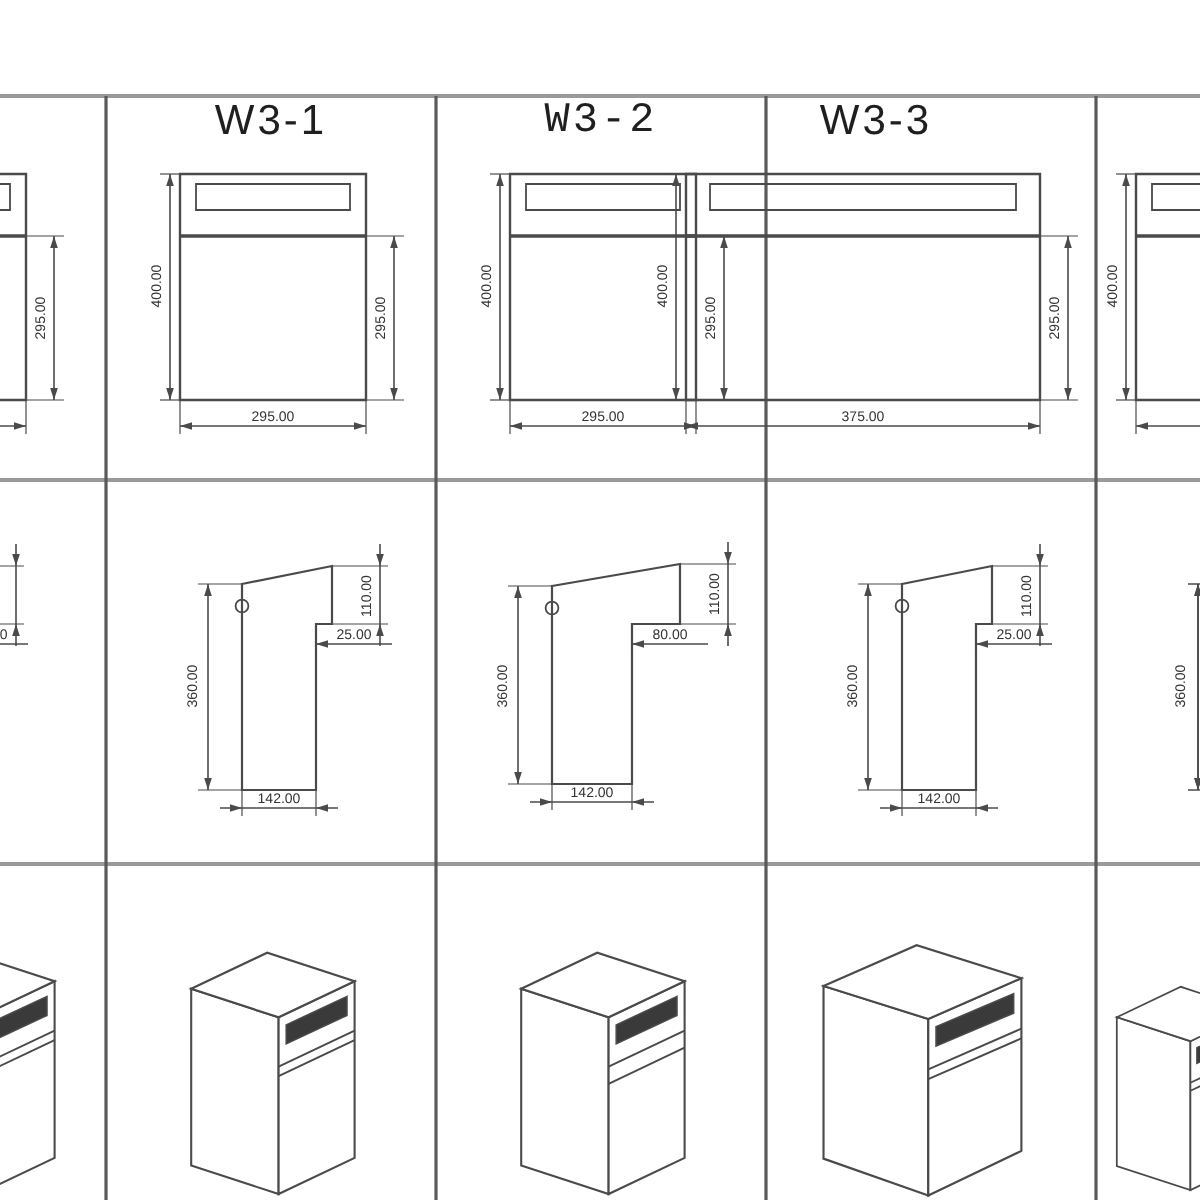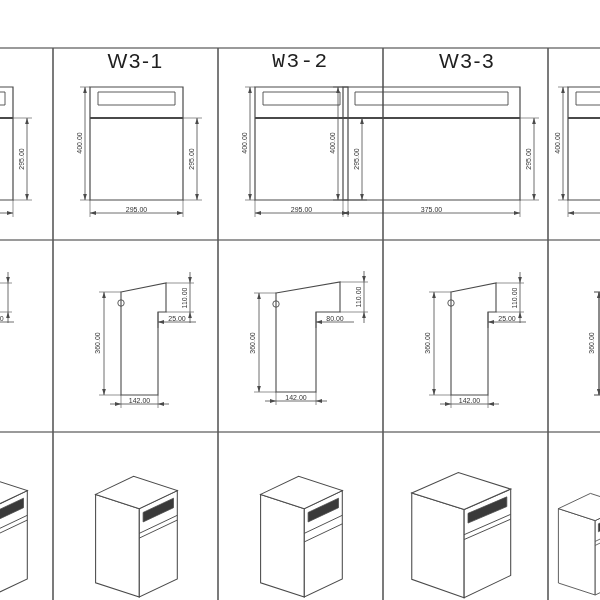--- a/index.html
+++ b/index.html
@@ -244,21 +244,21 @@
         <polygon points="54,47 94,28 94,121 54,140" fill="#fff" stroke="#4a4a4a" stroke-width="1.1"></polygon>
         <polygon points="8,32 48,13 94,28 54,47" fill="#fff" stroke="#4a4a4a" stroke-width="1.1"></polygon>
         <polygon points="58,51 90,36 90,46 58,61" fill="#3a3a3a" stroke="#4a4a4a" stroke-width="0.8"></polygon>
         <line x1="54" y1="73" x2="94" y2="54" stroke="#4a4a4a" stroke-width="1"></line>
         <line x1="54" y1="78" x2="94" y2="59" stroke="#4a4a4a" stroke-width="1"></line>
       </g>
     </svg>
 
   <div class="col-title" style="left:135.5px;top:21px;">W3-1</div>
   <div class="col-title" style="left:300.5px;top:21px;font-family:Liberation Mono, monospace;">W3-2</div>
-  <div class="col-title" style="left:467px;top:21px;">W3-3</div>
+  <div class="col-title" style="left:438px;top:21px;">W3-3</div>
 <div class="dim rot" style="left: 21px; top: 119px;">295.00</div>
     <div class="dim rot" style="left: 79px; top: 103px;">400.00</div>
     <div class="dim rot" style="left: 191px; top: 119px;">295.00</div>
     <div class="dim" style="left: 136.5px; top: 168.5px;">295.00</div>
     <div class="dim rot" style="left: 244px; top: 103px;">400.00</div>
     <div class="dim rot" style="left: 356px; top: 119px;">295.00</div>
     <div class="dim" style="left: 301.5px; top: 168.5px;">295.00</div>
     <div class="dim rot" style="left: 332px; top: 103px;">400.00</div>
     <div class="dim rot" style="left: 528px; top: 119px;">295.00</div>
     <div class="dim" style="left: 431.5px; top: 168.5px;">375.00</div>

